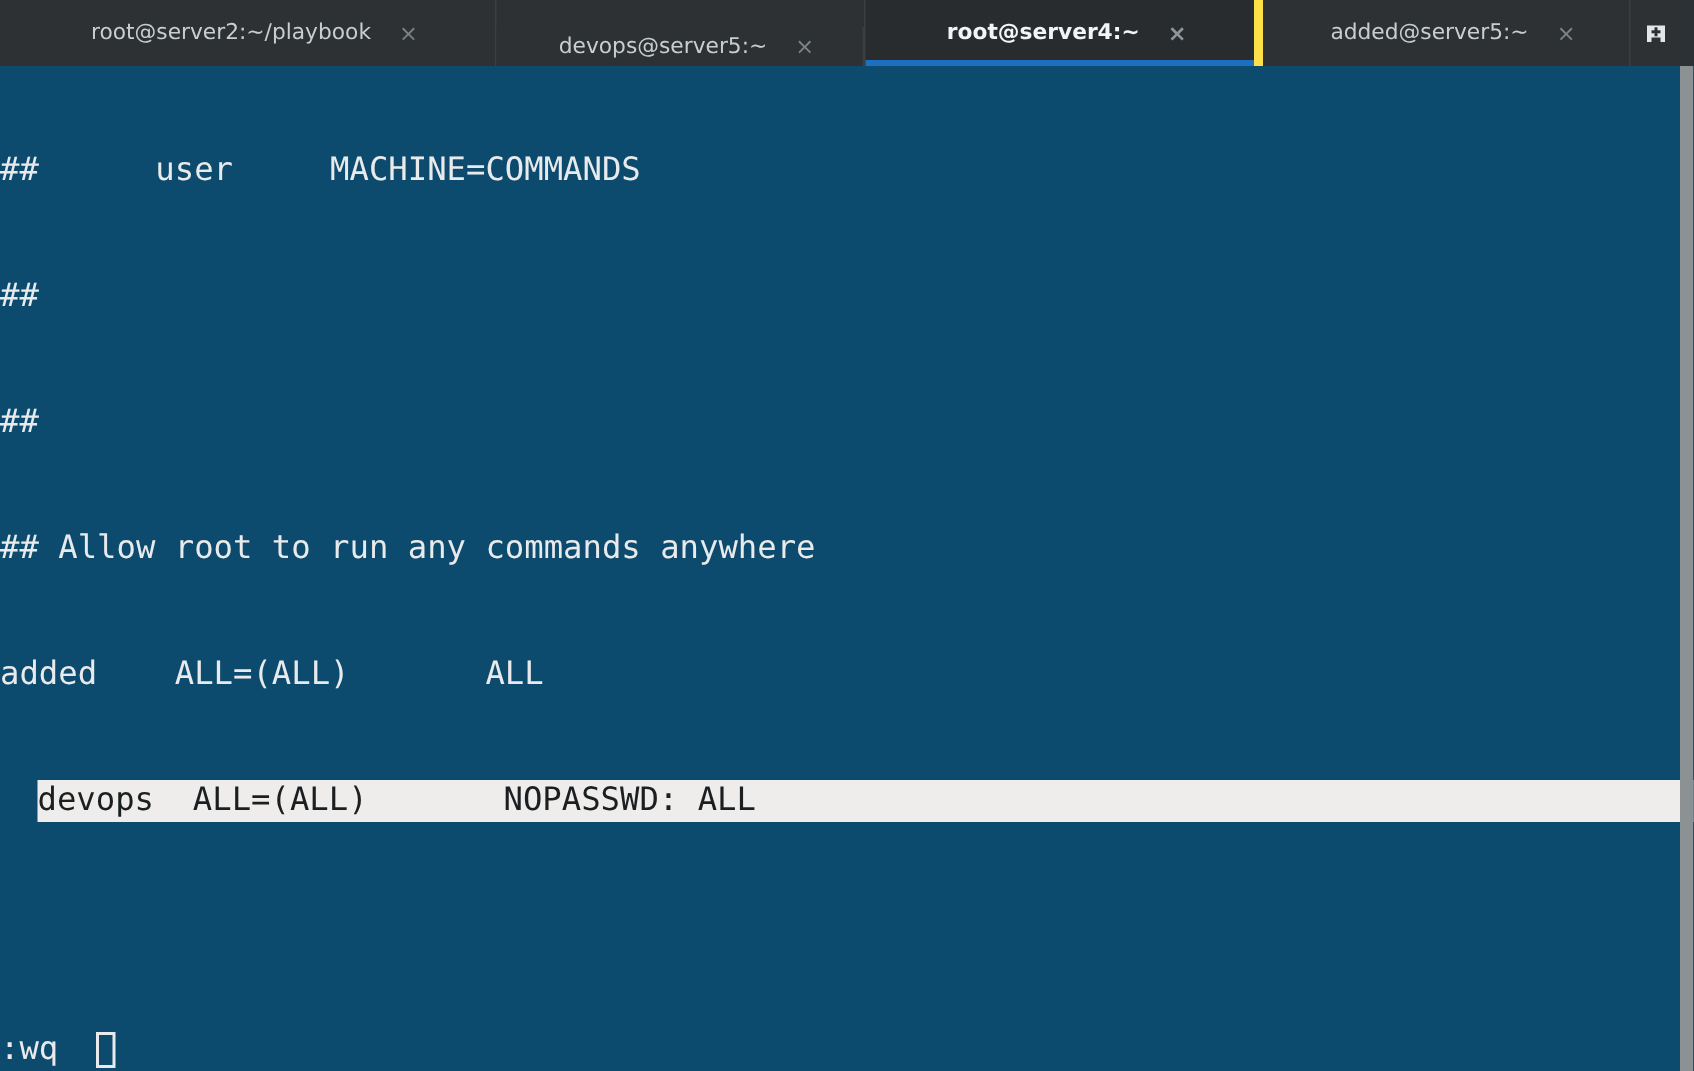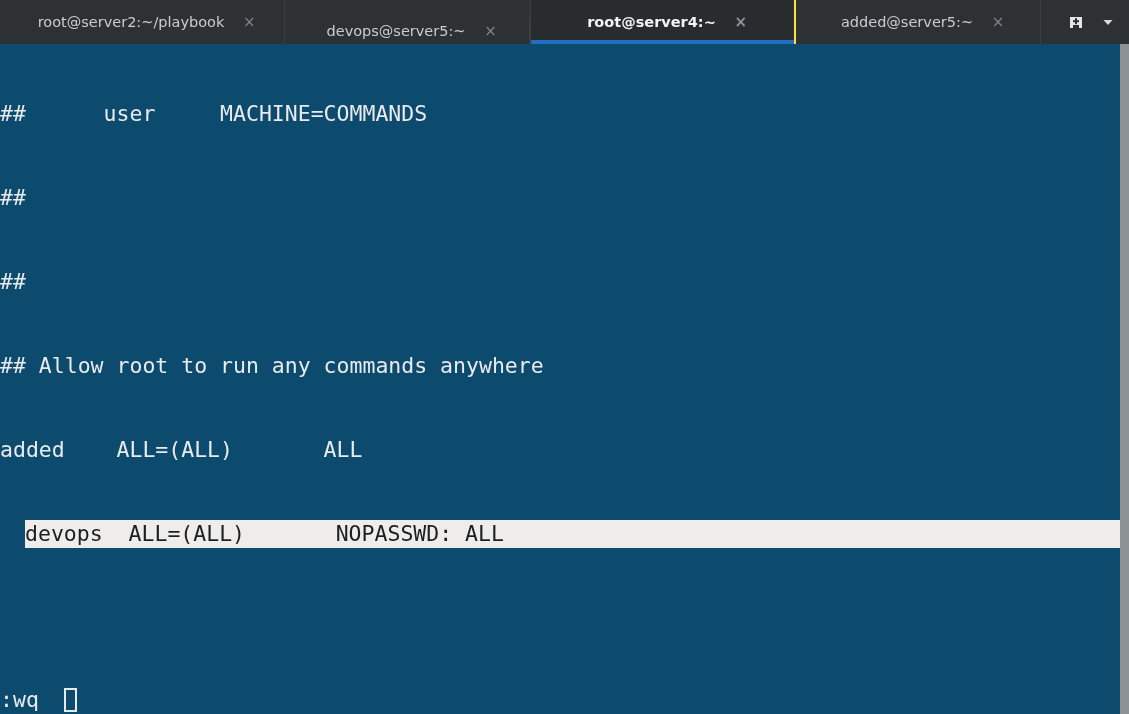--- a/index.html
+++ b/index.html
@@ -36,21 +36,21 @@
     background: #2d3134;
     border-right: 1px solid #3a3f42;
     padding: 0 4px;
     white-space: nowrap;
     flex: 0 0 auto;
   }
   .tab.active {
     background: #282c2f;
     color: #f2f4f5;
     font-weight: bold;
-    border-right: 2px solid #fde047;
+    border-right: 6px solid #fde047;
     border-left: 1px solid #3a3f42;
   }
   .tab .tab-title {
     display: inline-block;
     padding: 0 14px;
     overflow: hidden;
     text-overflow: ellipsis;
   }
   .tab .tab-close {
     display: inline-block;
@@ -169,21 +169,21 @@
     width: 9px;
     height: 100%;
     background: #8c9194;
   }
 </style>
 </head>
 <body>
 
 <div id="tabbar">
 
-  <div class="tab" style="width:285px;">
+  <div class="tab" style="width:331px;">
     <span class="tab-title">root@server2:~/playbook</span>
     <span class="tab-close">×</span>
 
   </div>
 
   <div class="tab" style="width:245px;margin-top:18px;">
     <span class="tab-title">devops@server5:~</span>
     <span class="tab-close">×</span>
 
   </div>

